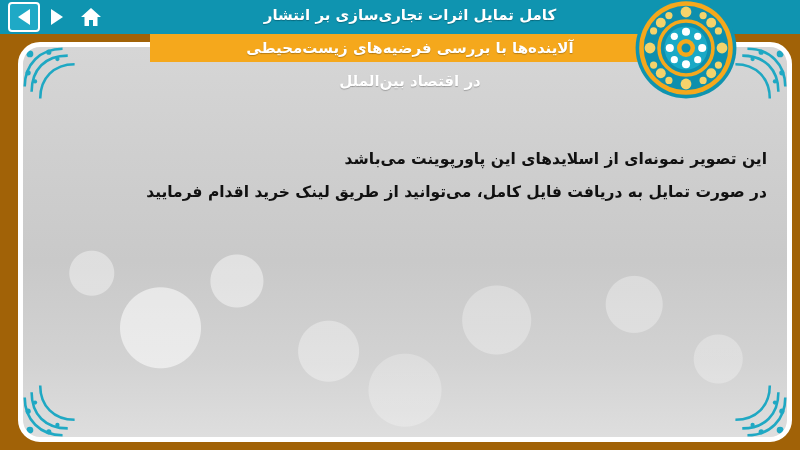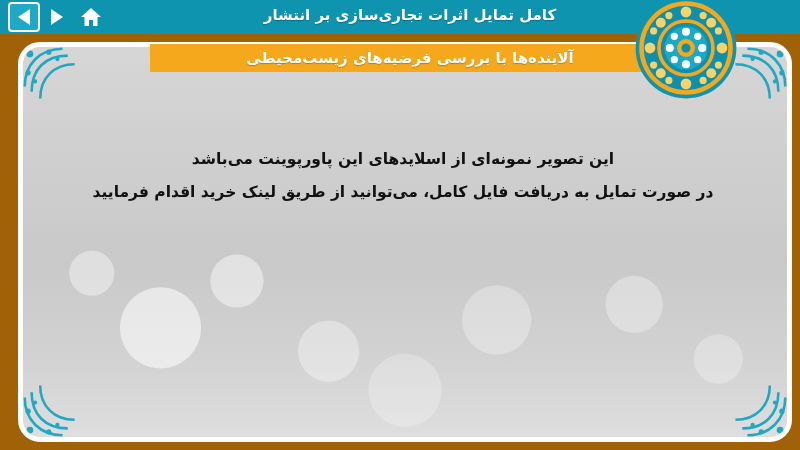--- a/index.html
+++ b/index.html
@@ -82,21 +82,21 @@
     display: block;
     color: #ffffff;
     font-size: 15px;
     font-weight: bold;
     line-height: 26px;
     white-space: nowrap;
     text-shadow: 0 1px 1px rgba(0,0,0,0.25);
   }
   .titleline.band {
     background: #f5a81c;
-    margin: 16px 0;
+    margin: 6px 0;
     padding: 1px 0;
   }
 
   
   #medallion {
     position: absolute;
     top: -6px;
     right: 60px;
     width: 108px;
     height: 108px;
@@ -133,23 +133,23 @@
   }
   .corner.tl { top: 0; left: 0; }
   .corner.tr { top: 0; right: 0; transform: scaleX(-1); }
   .corner.bl { bottom: 0; left: 0; transform: scaleY(-1); }
   .corner.br { bottom: 0; right: 0; transform: scale(-1,-1); }
 
   
   #bodytext {
     position: absolute;
     top: 96px;
-    right: 34px;
+    right: 20px;
     width: 700px;
-    text-align: center;
+    text-align: right;
     direction: rtl;
     z-index: 20;
   }
   .bodyline {
     display: block;
     color: #111111;
     font-size: 15.5px;
     font-weight: bold;
     line-height: 33px;
     white-space: nowrap;
@@ -172,20 +172,21 @@
         <svg width="22" height="20" viewBox="0 0 22 20">
           <polygon points="11,1 21,10 17.5,10 17.5,19 13,19 13,13 9,13 9,19 4.5,19 4.5,10 1,10" fill="#ffffff"></polygon>
         </svg>
       </div>
     </div>
   </div>
 
   <div id="titleblock">
     <span class="titleline">کامل تمایل اثرات تجاری‌سازی بر انتشار</span>
     <span class="titleline band">آلاینده‌ها با بررسی فرضیه‌های زیست‌محیطی</span>
+    <span class="titleline">در اقتصاد بین‌الملل</span>
   </div>
 
   <svg id="medallion" viewBox="0 0 120 120">
     <circle cx="60" cy="60" r="56" fill="#0f94b0"></circle>
     <circle cx="60" cy="60" r="52" fill="#f5a81c"></circle>
     <circle cx="60" cy="60" r="47" fill="#0e8fad"></circle>
     <g>
       <g fill="#f5d36b">
         <circle cx="60" cy="20" r="6"></circle>
           <circle cx="60" cy="100" r="6"></circle>

